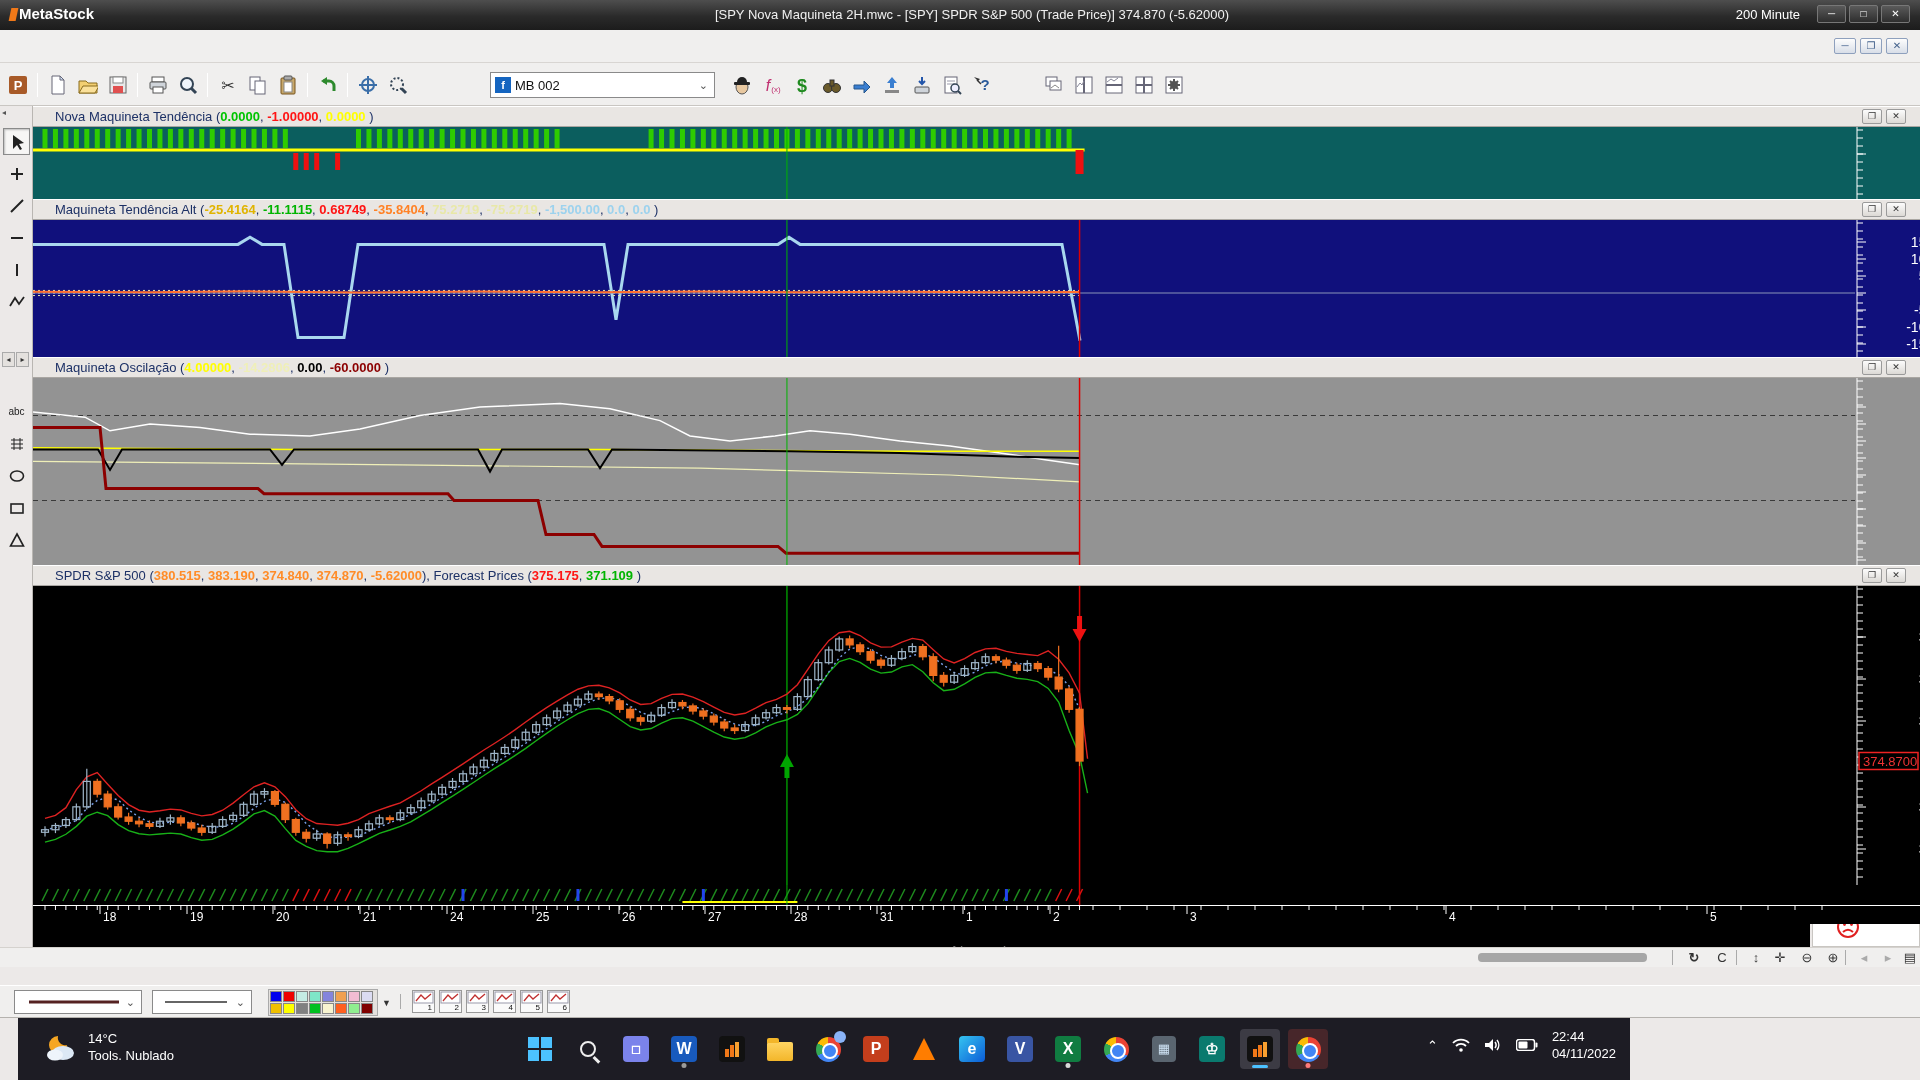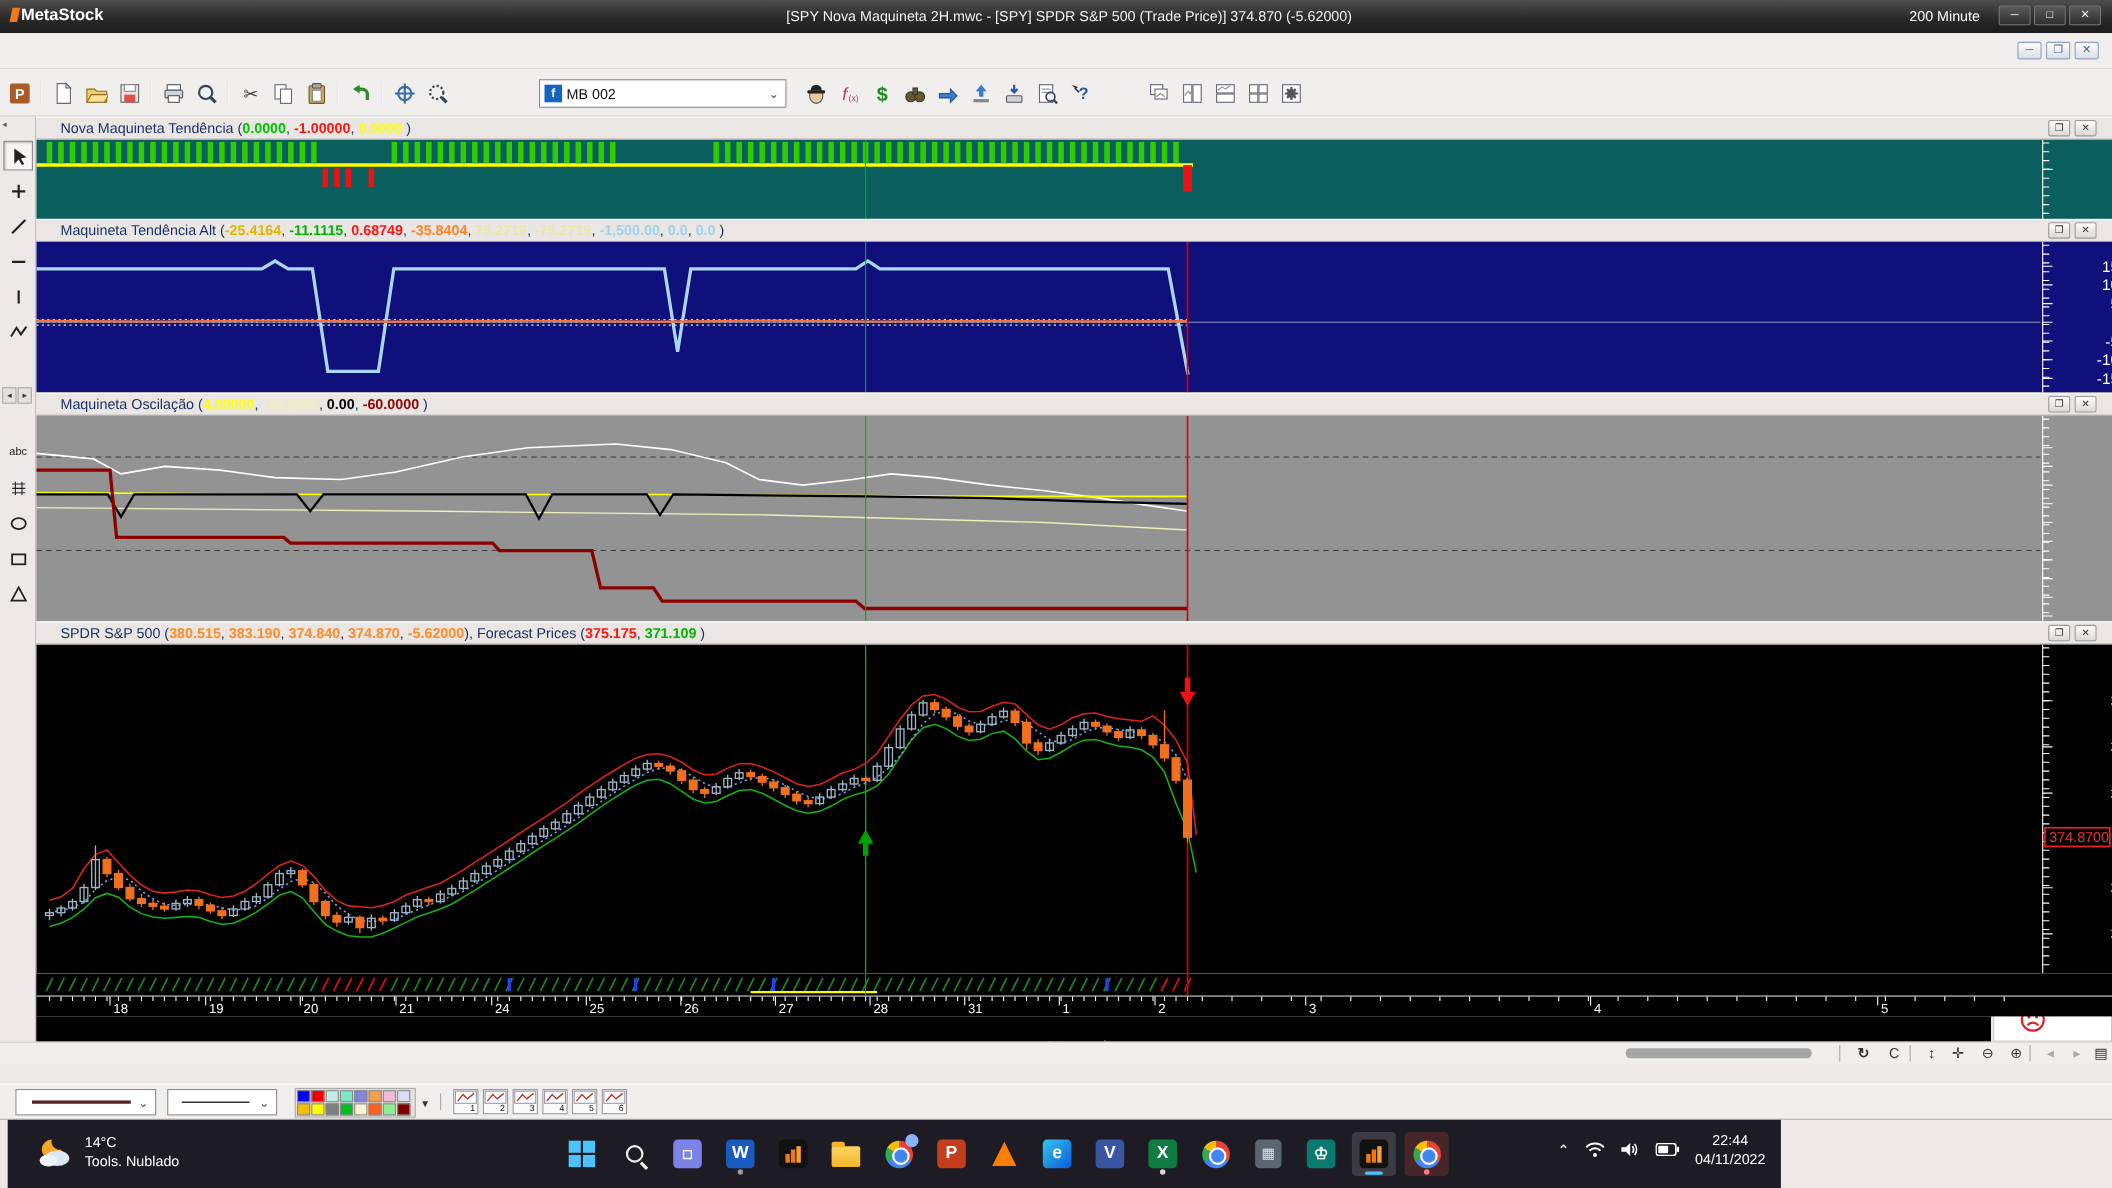--- a/index.html
+++ b/index.html
@@ -47,32 +47,32 @@
   .navbtn{top:0px;width:24px;height:19px;text-align:center;font-size:13px;color:#333;line-height:19px;}
   .navsep{top:2px;width:1px;height:15px;background:#aaa;}
   
   .bottombar{left:0;top:985px;width:1920px;height:33px;background:#f0efee;border-top:1px solid #fff;border-bottom:1px solid #b5b2ae;}
   .stylecombo{top:4px;height:24px;background:#fff;border:1px solid #8a8a8a;display:flex;align-items:center;}
   .stylecombo .chev{margin-left:auto;color:#555;font-size:11px;padding:0 6px;}
   .palette{top:3px;left:268px;width:110px;height:27px;background:#e4e1de;border:1px solid #aaa;display:flex;flex-wrap:wrap;gap:1px;padding:1px;}
   .pal{width:12px;height:11px;border:1px solid #888;}
   .tplbtn{top:4px;width:23px;height:23px;background:#fafafa;border:1px solid #999;font-size:8px;color:#111;}
   
-  .taskbar{left:7px;top:1018px;width:1612px;height:62px;background:#1d1c24;color:#fff;}
+  .taskbar{left:18px;top:1018px;width:1612px;height:62px;background:#1d1c24;color:#fff;}
   .weather{left:26px;top:12px;display:flex;align-items:center;gap:10px;}
   .wtext{font-size:13px;line-height:17px;color:#fff;}
   .ticons{left:502px;top:11px;display:flex;gap:8px;align-items:center;}
   .ttile{width:40px;height:40px;display:flex;align-items:center;justify-content:center;position:relative;border-radius:4px;}
   .ttile.hl{background:#3c3b44;}
   .ttile.hlred{background:#47262a;}
   .rundot{position:absolute;bottom:1px;left:50%;transform:translateX(-50%);width:5px;height:5px;border-radius:3px;background:#9a9a9a;}
   .runbar{position:absolute;bottom:1px;left:50%;transform:translateX(-50%);width:16px;height:3px;border-radius:2px;background:#4cc2ff;}
   .appico{width:26px;height:26px;border-radius:4px;display:flex;align-items:center;justify-content:center;font-weight:bold;font-size:16px;color:#fff;}
   .tray{right:14px;top:10px;display:flex;align-items:center;gap:14px;}
-  .clock{text-align:center;font-size:13px;line-height:17px;color:#fff;}
+  .clock{text-align:left;font-size:13px;line-height:17px;color:#fff;}
   .startico{display:grid;grid-template-columns:11px 11px;grid-template-rows:11px 11px;gap:2px;}
   .startico span{background:#4cc2ff;}
   .searchico{width:16px;height:16px;border:2.5px solid #eee;border-radius:50%;position:relative;}
   .searchico:after{content:"";position:absolute;width:2.5px;height:8px;background:#eee;left:13px;top:13px;transform:rotate(-45deg);}
   .folderico{width:26px;height:19px;background:linear-gradient(#ffd563,#f3b62a);border-radius:2px;position:relative;margin-top:5px;}
   .folderico:before{content:"";position:absolute;top:-4px;left:0;width:12px;height:5px;background:#f3b62a;border-radius:2px 2px 0 0;}
   .chromeico{width:25px;height:25px;border-radius:50%;background:conic-gradient(#ea4335 0 120deg,#4285f4 120deg 240deg,#34a853 240deg 300deg,#fbbc05 300deg 360deg);position:relative;}
   .chromeico:after{content:"";position:absolute;left:6.5px;top:6.5px;width:12px;height:12px;border-radius:50%;background:#4285f4;border:2px solid #fff;}
   .vlcico{width:0;height:0;border-left:11px solid transparent;border-right:11px solid transparent;border-bottom:22px solid #ff7d00;}
   .calcico{width:24px;height:26px;background:#5a6570;border-radius:4px;color:#cfe3f5;font-size:13px;text-align:center;line-height:26px;}

